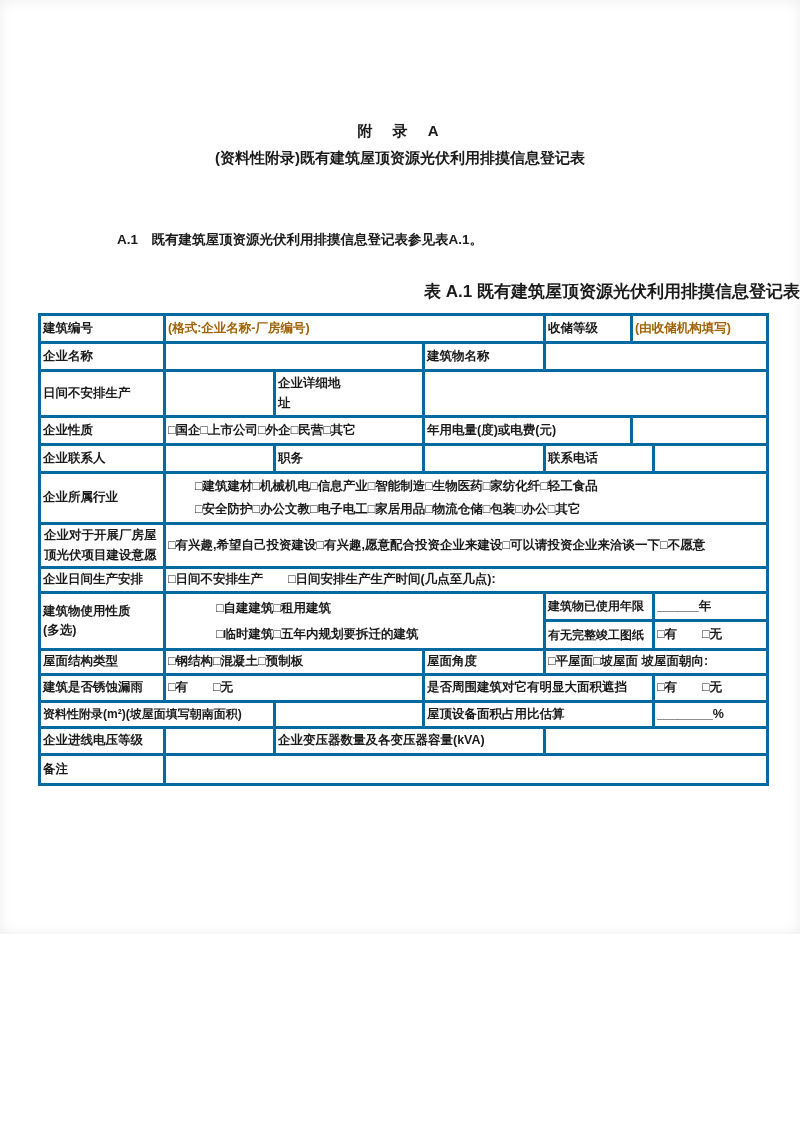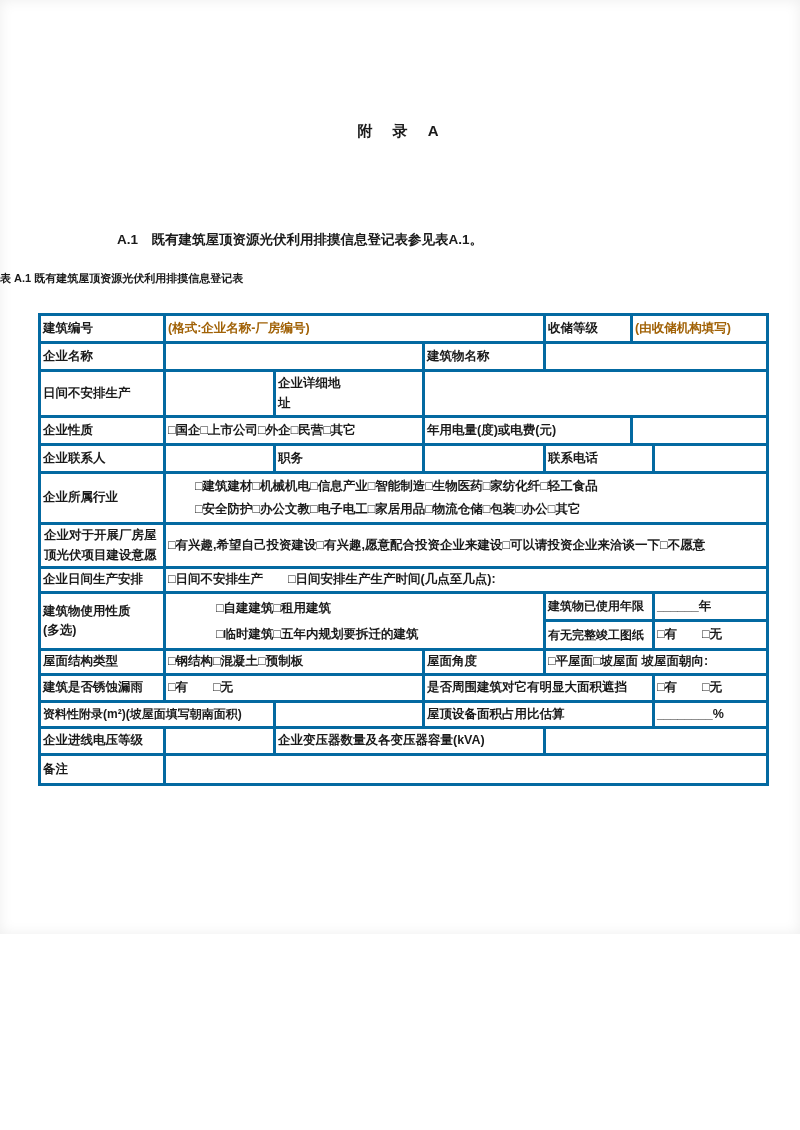--- a/index.html
+++ b/index.html
@@ -20,22 +20,22 @@
   }
   .doc-subtitle {
     position:absolute; top:149px; left:0; width:100%;
     text-align:center; font-size:15px; font-weight:bold;
   }
   .intro {
     position:absolute; top:231px; left:117px; right:40px;
     font-size:13.5px; font-weight:bold;
   }
   .table-caption {
-    position:absolute; top:271px; left:0; width:100%;
-    text-align:left; font-size:11px; font-weight:bold;
+    position:absolute; top:280px; left:0; width:100%;
+    text-align:right; font-size:17px; font-weight:bold;
   }
   table.form-table {
     position:absolute; top:313px; left:38px;
     width:728px; table-layout:fixed;
     border-collapse:collapse;
     border:2px solid #1a1a1a;
     font-size:12.5px; font-weight:bold; color:#1a1a1a;
   }
   .form-table td {
     border:3px solid #0369a1;
@@ -57,20 +57,21 @@
     text-align:center; font-size:12.5px; color:#3a3a3a;
     font-family:"Liberation Serif","DejaVu Serif",serif;
   }
 </style>
 </head>
 <body>
 
 <div class="page">
 
   <div class="doc-title">附 录 A</div>
+  <div class="doc-subtitle">(资料性附录)既有建筑屋顶资源光伏利用排摸信息登记表</div>
   <div class="intro">A.1　既有建筑屋顶资源光伏利用排摸信息登记表参见表A.1。</div>
   <div class="table-caption">表 A.1 既有建筑屋顶资源光伏利用排摸信息登记表</div>
 
   <table class="form-table">
     <colgroup>
       <col style="width:125px">
         <col style="width:110px">
         <col style="width:149px">
       <col style="width:121px">
         <col style="width:87px">

